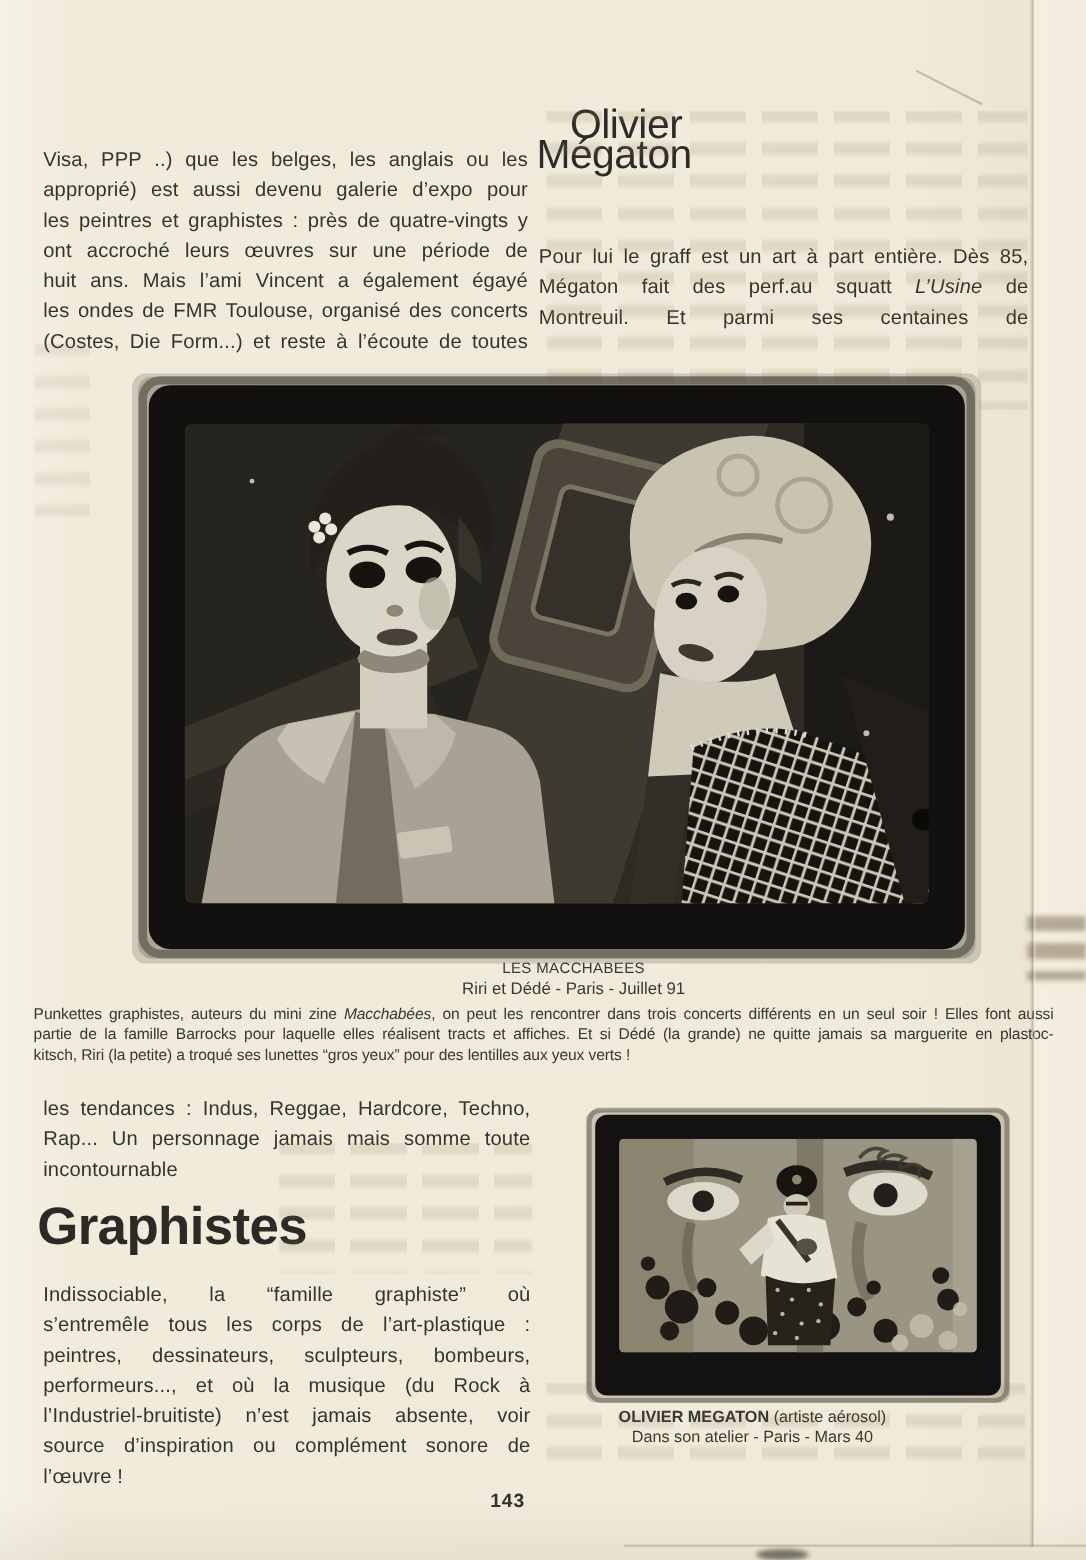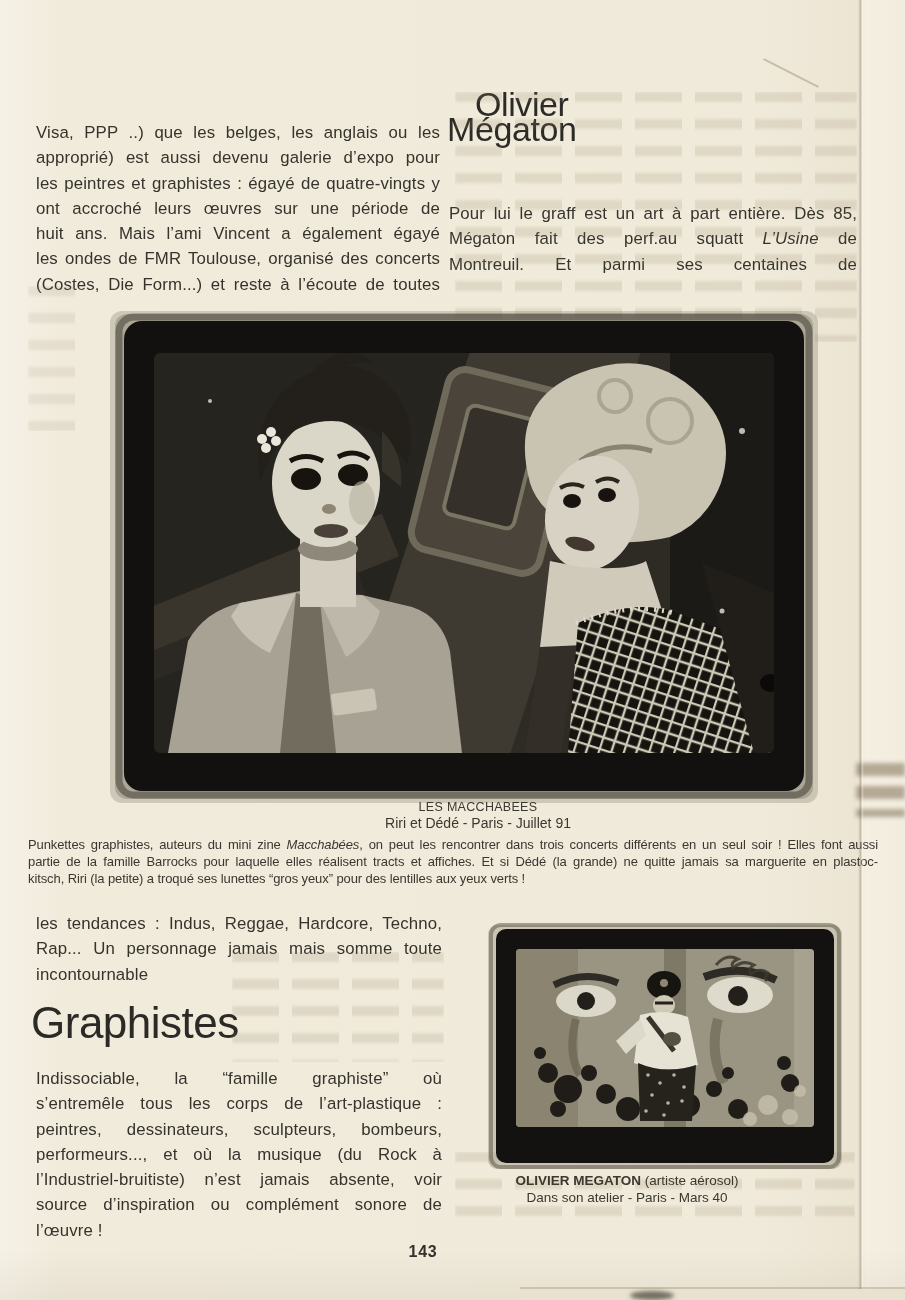--- a/index.html
+++ b/index.html
@@ -25,21 +25,21 @@
   #title-olivier{
     left:447px;top:92px;width:300px;
     font-size:34px;line-height:24.5px;font-weight:200;
     color:#2c2b27;letter-spacing:-0.4px;
   }
   #title-olivier .ln:first-child{margin-left:28px;}
   #para-right{left:449px;top:201px;width:408px;}
   #para2{left:36px;top:911px;width:406px;}
   #heading-graphistes{
     left:31px;top:998px;width:420px;
-    font-size:44px;font-weight:normal;color:#2b2a26;letter-spacing:-0.5px;
+    font-size:44px;font-weight:bold;color:#2b2a26;letter-spacing:-0.5px;
   }
   #para3{left:36px;top:1066px;width:406px;}
   
   .cap{position:absolute;text-align:center;color:#3a382f;z-index:3;}
   #cap1{left:258px;top:799px;width:440px;}
   #cap1 .cap-title{font-size:12.5px;font-weight:normal;letter-spacing:0.3px;line-height:16px;}
   #cap1 .cap-sub{font-size:14px;line-height:17px;}
   #cap-para{left:28px;top:836px;width:850px;font-size:13px;line-height:17.2px;letter-spacing:-0.1px;color:#393730;}
   #cap2{left:452px;top:1172px;width:350px;font-size:13.5px;line-height:17px;}
   #page-number{
@@ -103,21 +103,21 @@
   <div id="ghost-moderne"></div>
   <div class="crease"></div>
   <div class="scratch"></div>
   <div class="corner-shade"></div>
   <div class="bottom-edge"></div>
   <div class="bottom-smudge"></div>
 
   <div class="tblock body-text" id="para1">
       <div class="ln j">Visa, PPP ..) que les belges, les anglais ou les</div>
       <div class="ln j">approprié) est aussi devenu galerie d’expo pour</div>
-      <div class="ln j">les peintres et graphistes : égayé de quatre-vingts y</div>
+      <div class="ln j">les peintres et graphistes : près de quatre-vingts y</div>
       <div class="ln j">ont accroché leurs œuvres sur une période de</div>
       <div class="ln j">huit ans. Mais l’ami Vincent a également égayé</div>
       <div class="ln j">les ondes de FMR Toulouse, organisé des concerts</div>
       <div class="ln j">(Costes, Die Form...) et reste à l’écoute de toutes</div>
     </div>
 
   <div class="tblock" id="title-olivier">
       <div class="ln ">Olivier</div>
       <div class="ln ">Mégaton</div>
     </div>

